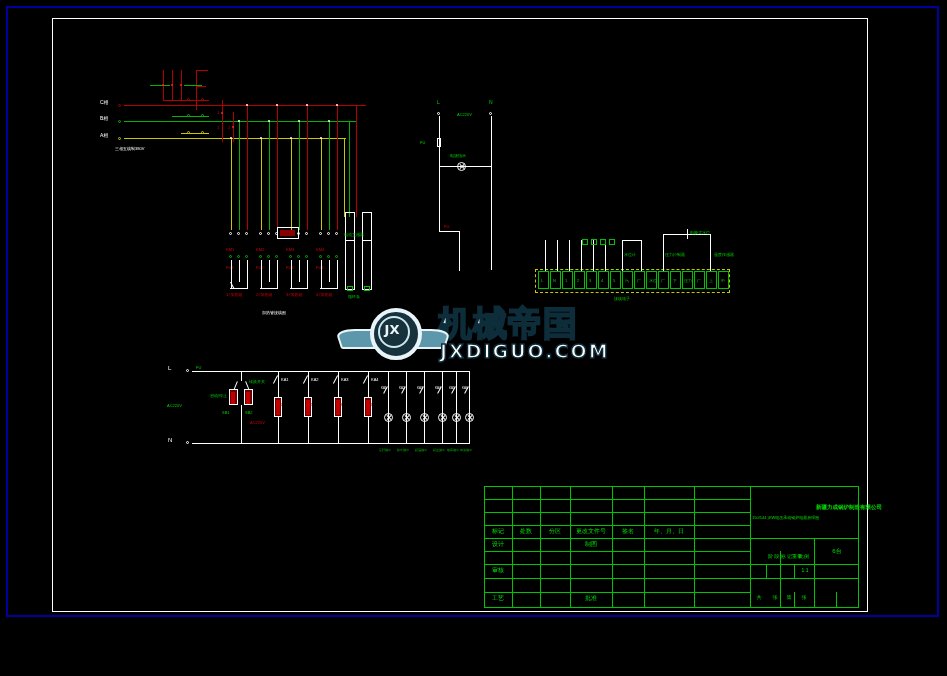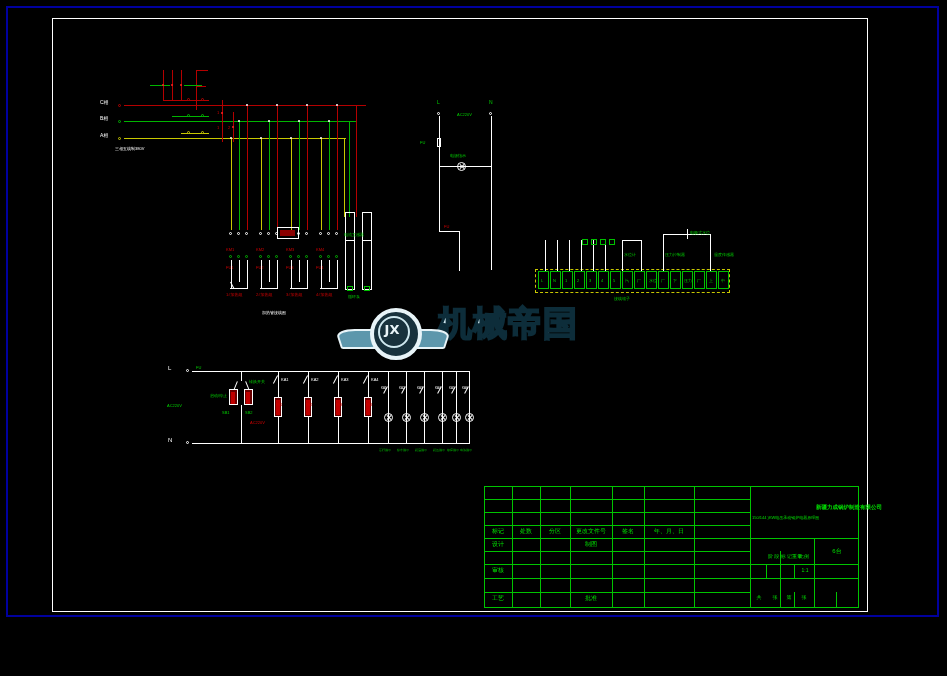--- a/index.html
+++ b/index.html
@@ -343,20 +343,21 @@
 
   <div id="watermark">
     <div id="wm-text">机械帝国</div>
     <div id="wm-gear">
       <div class="wing" id="wing-l"></div>
       <div class="wing" id="wing-r"></div>
       <div id="gear-o"></div>
       <div id="gear-i"></div>
       <div id="gear-jx">JX</div>
     </div>
+    <div id="wm-url">JXDIGUO.COM</div>
   </div>
 
   <div>
     <div class="lbl lblw lbl7" style="left:168px;top:365px;">L</div>
     <div class="lbl lblw lbl7" style="left:168px;top:437px;">N</div>
     <div class="term" style="left:186px;top:369px;"></div>
     <div class="term" style="left:186px;top:441px;"></div>
     <div class="lbl lblg" style="left:167px;top:403px;">AC220V</div>
 
     <div class="ln h wht abs" style="left:192px;top:371px;width:278px;"></div>

